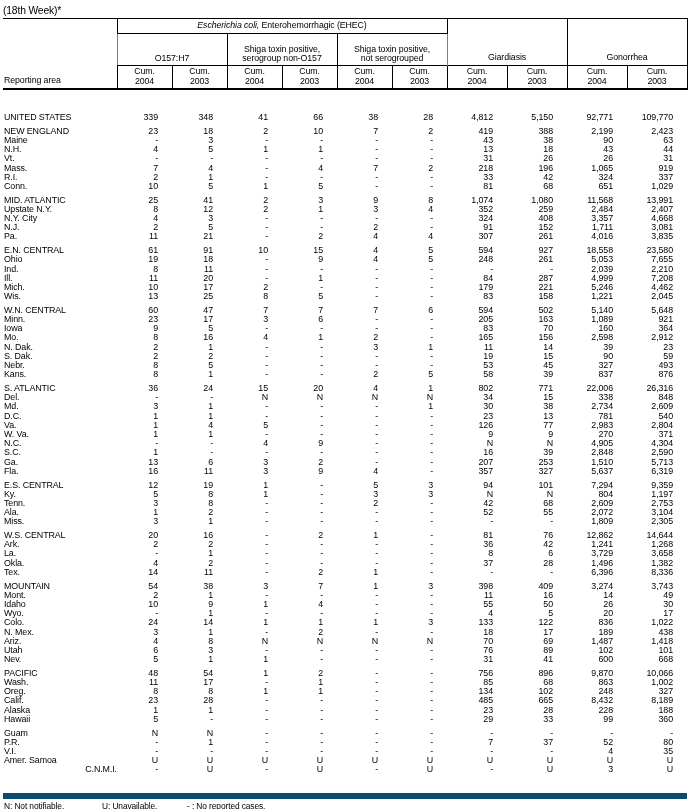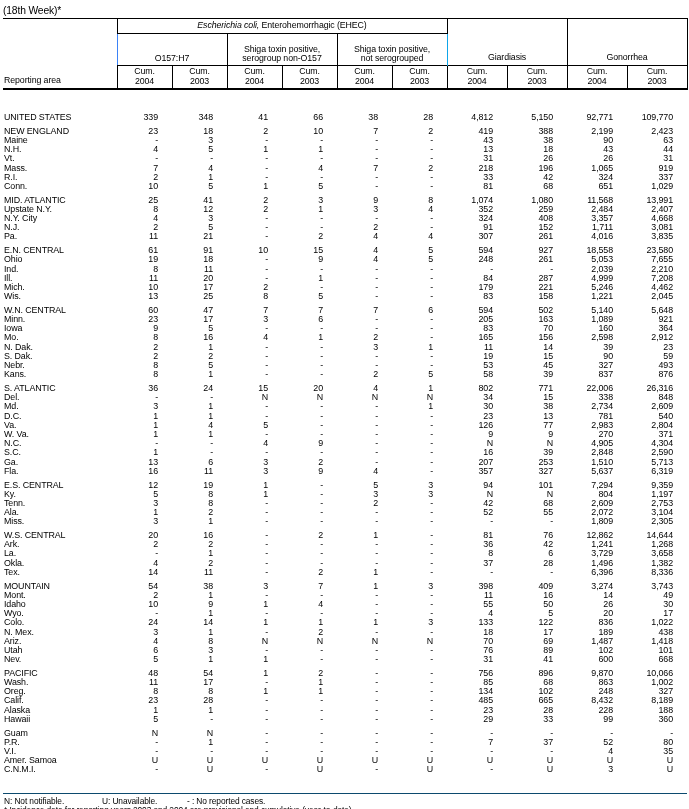--- a/index.html
+++ b/index.html
@@ -26,21 +26,21 @@
                text-align:center;height:30px;padding-bottom:1px;}
   tr.h2 th.sub.first{border-left:1px solid #3b82f6;margin-left:35px;}
   tr.h3 th.cum{border:1px solid #000;border-bottom:2px solid #000;height:22px;
                vertical-align:middle;text-align:center;}
 
   td{font-size:8.9px;line-height:9.2px;padding:0;letter-spacing:-0.1px;white-space:nowrap;}
   td.area{text-align:left;padding-left:1px;}
   td.num{text-align:right;padding-right:14px;}
   tr.gap td{padding-top:4.5px;}
   tbody tr:first-child td{padding-top:23px;}
-  tbody tr:last-child td{border-bottom:1px solid #0c4a6e;padding-bottom:18px;}
+  tbody tr:last-child td{border-bottom:6px solid #0c4a6e;padding-bottom:18px;text-align:right;}
 
   .footnotes{margin-top:3px;font-size:8.4px;line-height:9.8px;letter-spacing:-0.1px;padding-left:1px;}
   .fn-seg1{display:inline-block;width:98px;}
   .fn-seg2{display:inline-block;width:85px;}
 </style>
 </head>
 <body>
 
 <div class="page">
 

